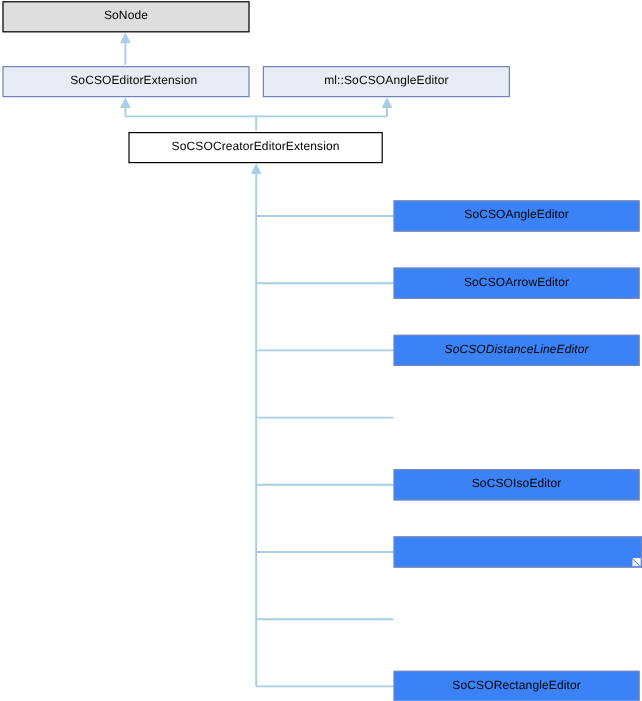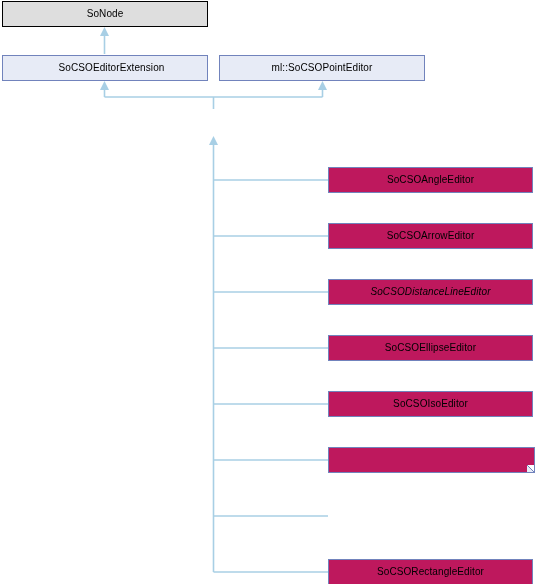--- a/index.html
+++ b/index.html
@@ -47,21 +47,21 @@
   }
   .node.base {
     background: #e7ebf6;
     border: 1px solid #7183bc;
   }
   .node.current {
     background: #ffffff;
     border: 1px solid #000000;
   }
   .node.derived {
-    background: #be185d;
+    background: #3b82f6;
     border: 1px solid #7183bc;
   }
   .node.truncated {
     border-right-color: #7183bc;
   }
   .node-label {
     display: block;
     padding: 0 3px;
   }
   .corner-fold {
@@ -111,39 +111,39 @@
 
   <div class="node root" style="left:2px; top:1px; width:206px; height:26px;">
     <span class="node-label">SoNode</span>
   </div>
 
   <div class="node base" style="left:2px; top:55px; width:206px; height:26px;padding-left:13px;">
     <span class="node-label">SoCSOEditorExtension</span>
   </div>
 
   <div class="node base" style="left:219px; top:55px; width:206px; height:26px;">
-    <span class="node-label">ml::SoCSOPointEditor</span>
+    <span class="node-label">ml::SoCSOAngleEditor</span>
   </div>
 
+  <div class="node current" style="left:107px; top:110px; width:212px; height:26px;">
+    <span class="node-label">SoCSOCreatorEditorExtension</span>
+  </div>
 
   <div class="node derived" style="left:328px; top:167px; width:205px; height:26px;">
     <span class="node-label">SoCSOAngleEditor</span>
   </div>
 
   <div class="node derived" style="left:328px; top:223px; width:205px; height:26px;">
     <span class="node-label">SoCSOArrowEditor</span>
   </div>
 
   <div class="node derived" style="left:328px; top:279px; width:205px; height:26px;font-style:italic;">
     <span class="node-label">SoCSODistanceLineEditor</span>
   </div>
 
-  <div class="node derived" style="left:328px; top:335px; width:205px; height:26px;">
-    <span class="node-label">SoCSOEllipseEditor</span>
-  </div>
 
   <div class="node derived" style="left:328px; top:391px; width:205px; height:26px;">
     <span class="node-label">SoCSOIsoEditor</span>
   </div>
 
   <div class="node derived truncated" style="left:328px; top:447px; width:207px; height:26px;">
     <span class="corner-fold"></span>
   </div>
 
 

